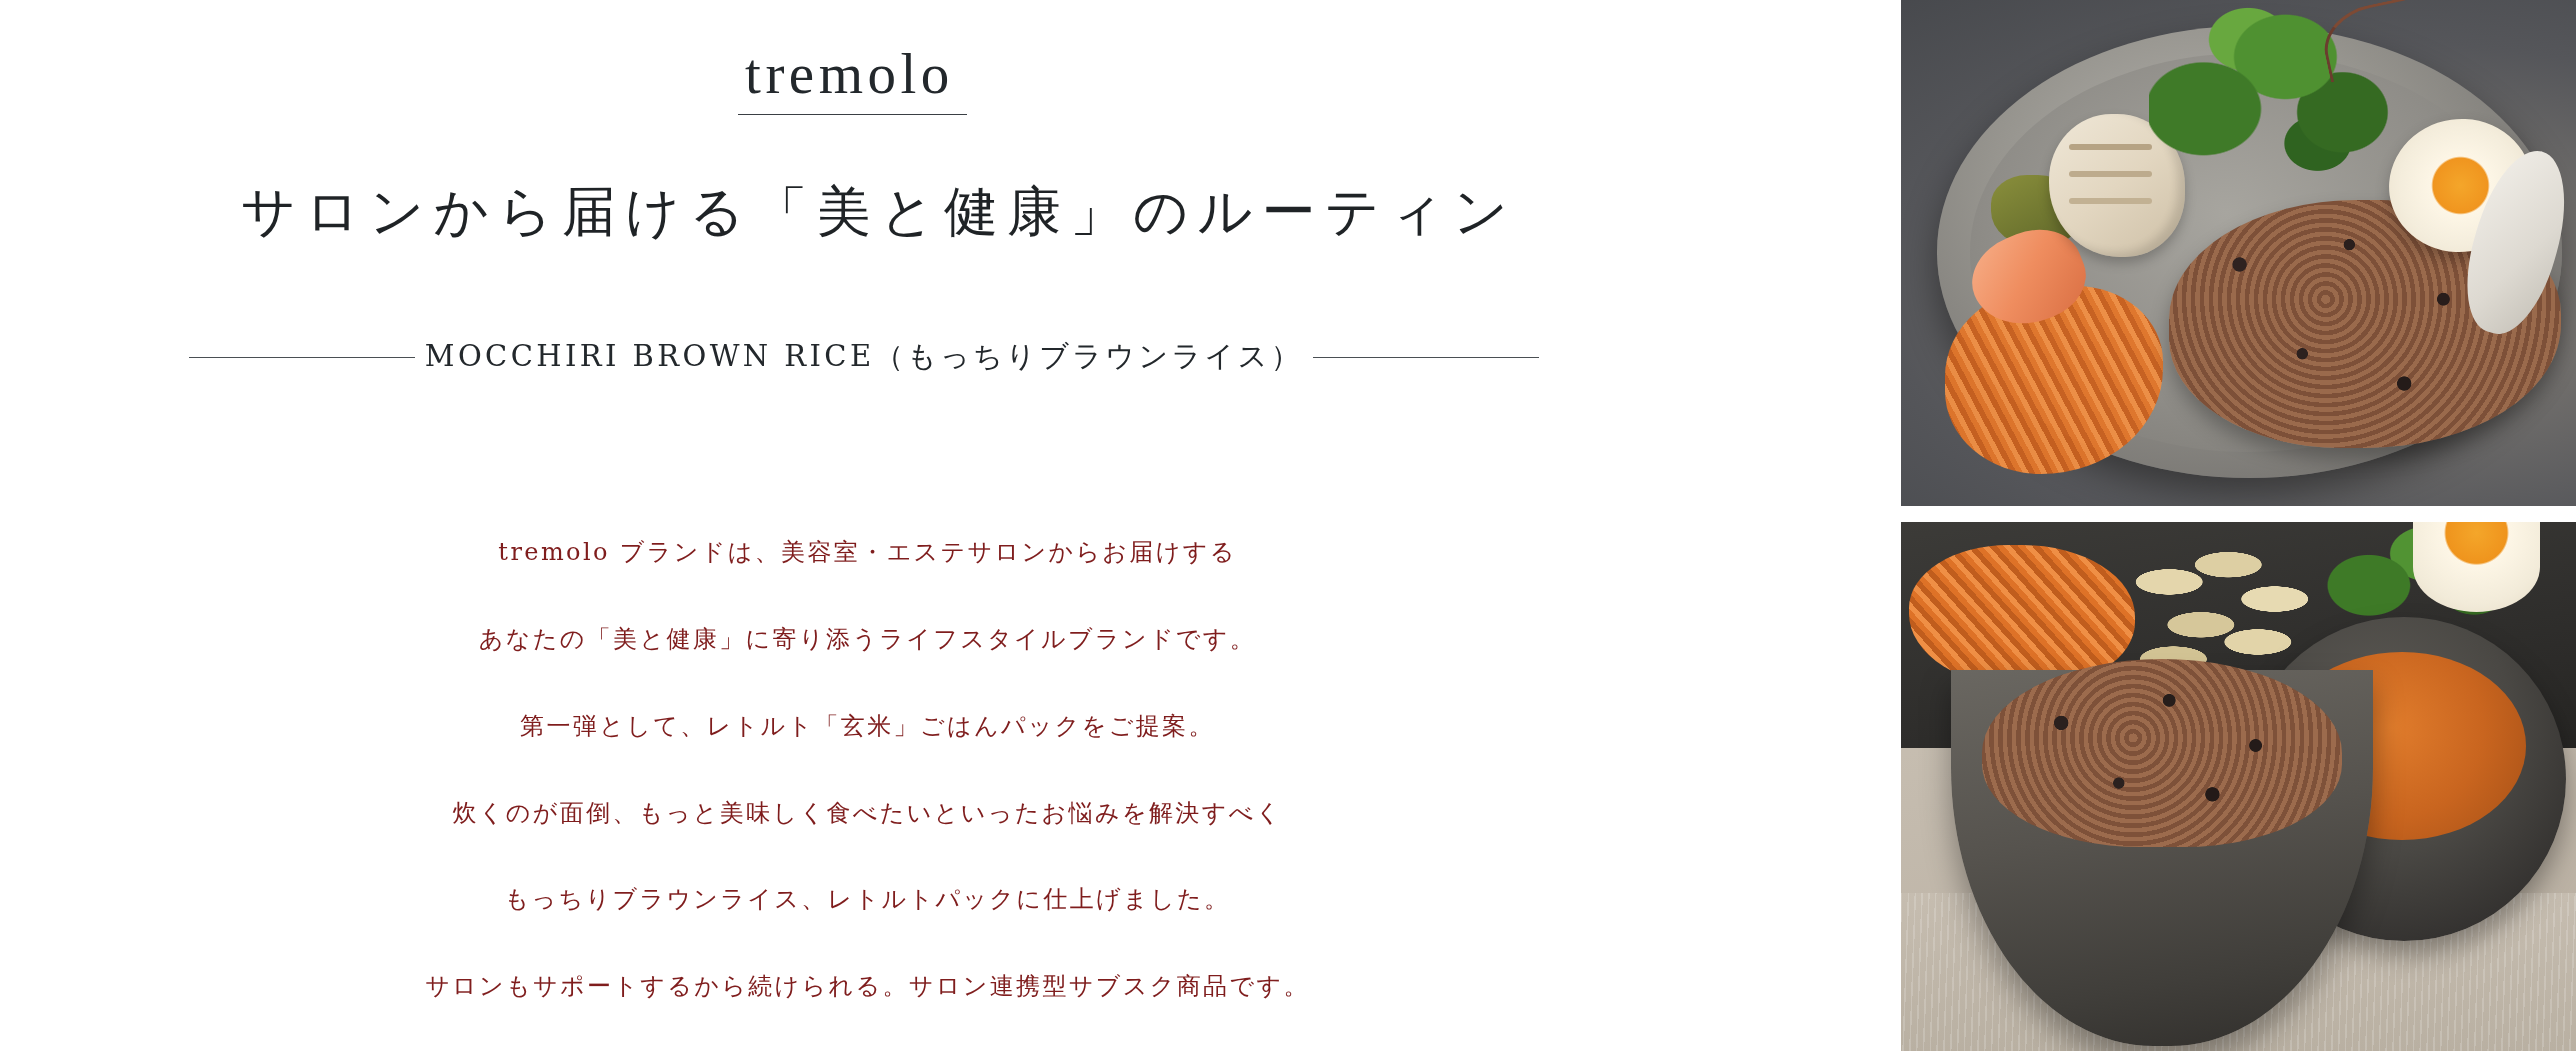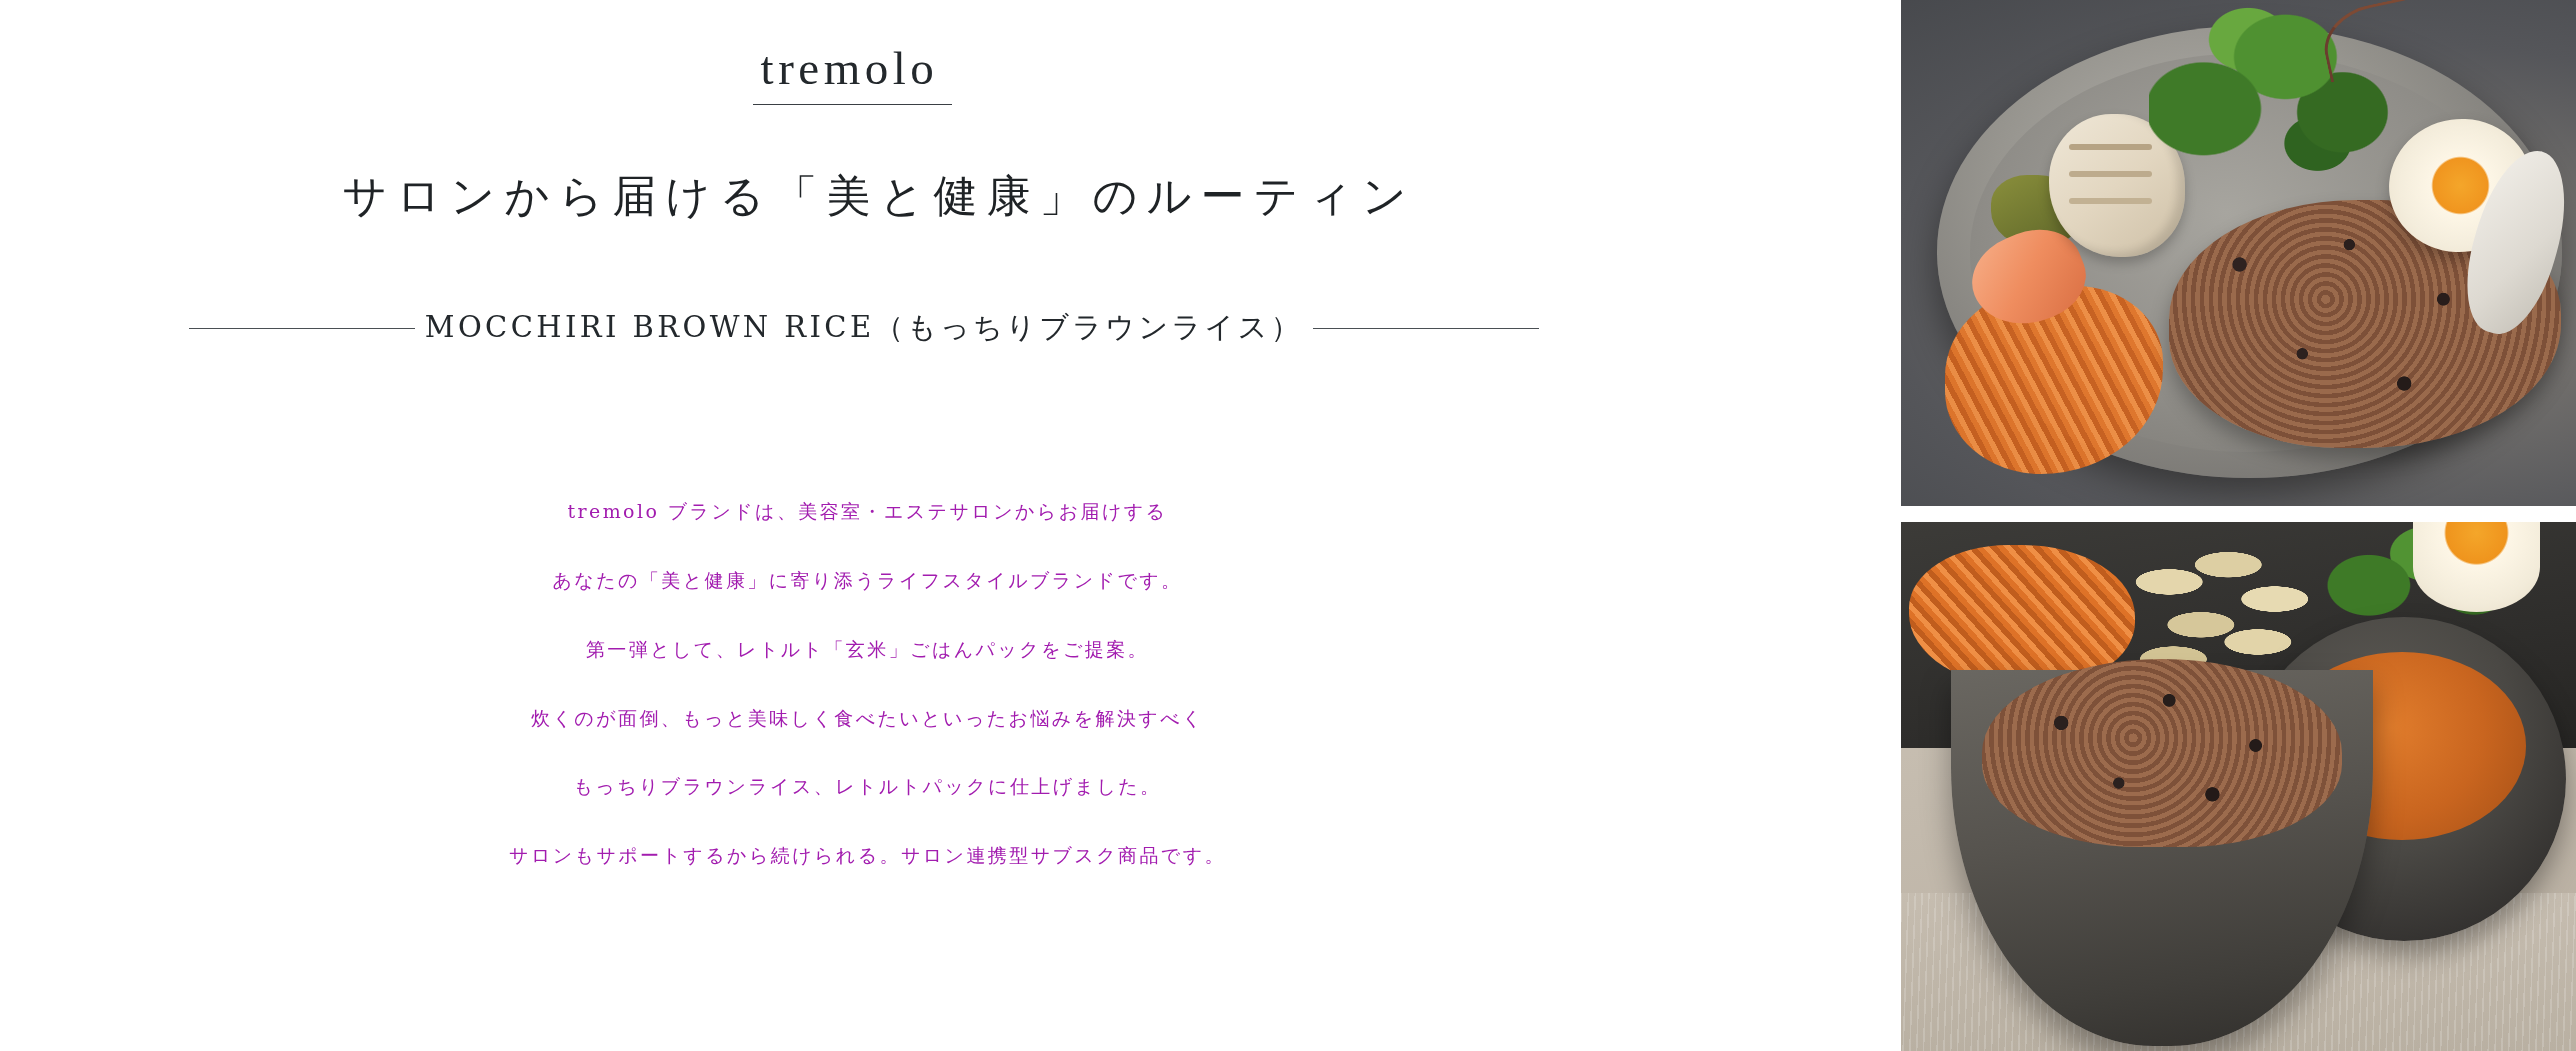--- a/index.html
+++ b/index.html
@@ -37,35 +37,35 @@
   }
 
   .brand-wrap {
     position: relative;
     margin-top: 15px;
     margin-left: -196px;
     text-align: center;
   }
   .brand {
     font-family: "Liberation Serif", "DejaVu Serif", serif;
-    font-size: 47px;
+    font-size: 57px;
     letter-spacing: 4.5px;
     color: #23282c;
     line-height: 1;
     padding-bottom: 12px;
     border-bottom: 1.5px solid #3a3f44;
     display: inline-block;
     padding-left: 7.5px;
     padding-right: 13.6px;
   }
 
   .headline {
     margin-top: 65px;
     margin-left: -143px;
-    font-size: 44px;
+    font-size: 54px;
     letter-spacing: 9px;
     color: #1f2326;
     font-weight: 400;
     line-height: 1.2;
     white-space: nowrap;
     font-family: "DejaVu Serif", "Liberation Serif", serif;
   }
 
   .subline-row {
     margin-top: 56px;
@@ -86,23 +86,23 @@
     color: #23282c;
     font-family: "DejaVu Serif", "Liberation Serif", serif;
   }
 
   .body-block {
     margin-top: 120px;
     margin-left: -166px;
     text-align: center;
   }
   .body-line {
-    font-size: 19px;
+    font-size: 24px;
     letter-spacing: 2.4px;
-    color: #a21caf;
+    color: #7f1d1d;
     line-height: 2.62;
     font-family: "DejaVu Serif", "Liberation Serif", serif;
     white-space: nowrap;
   }
 
   
   .img-col {
     position: absolute;
     right: 0;
     top: 0;

